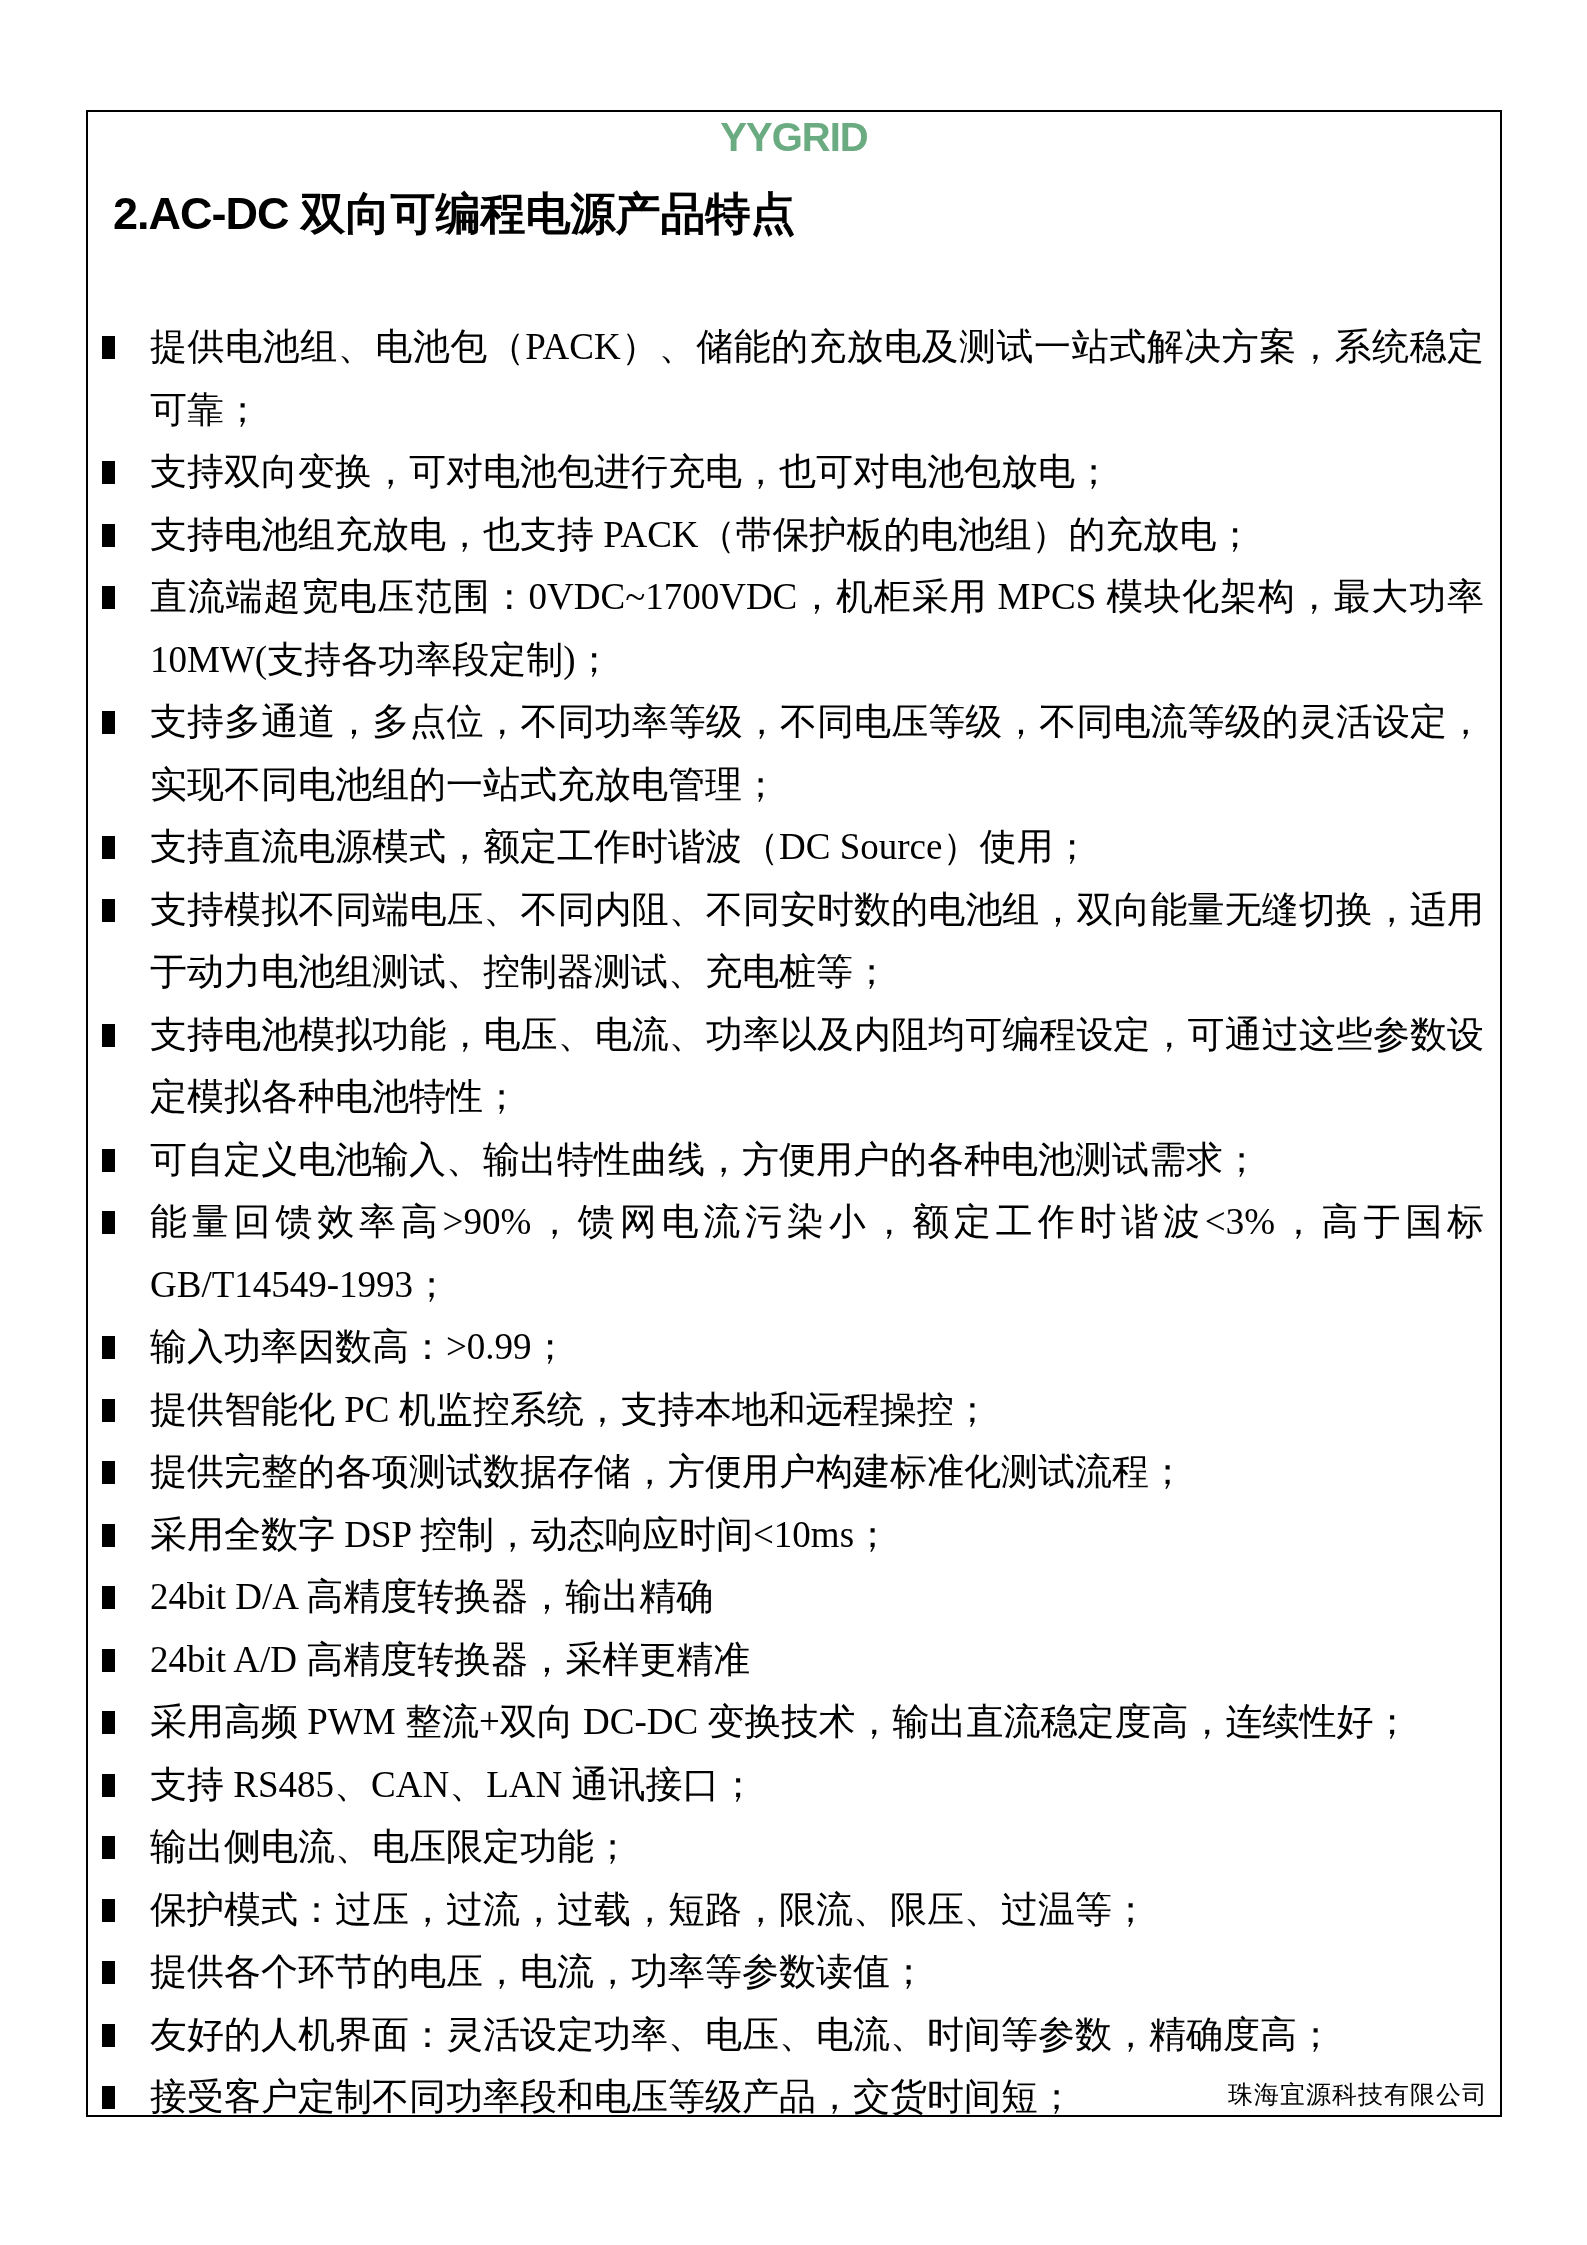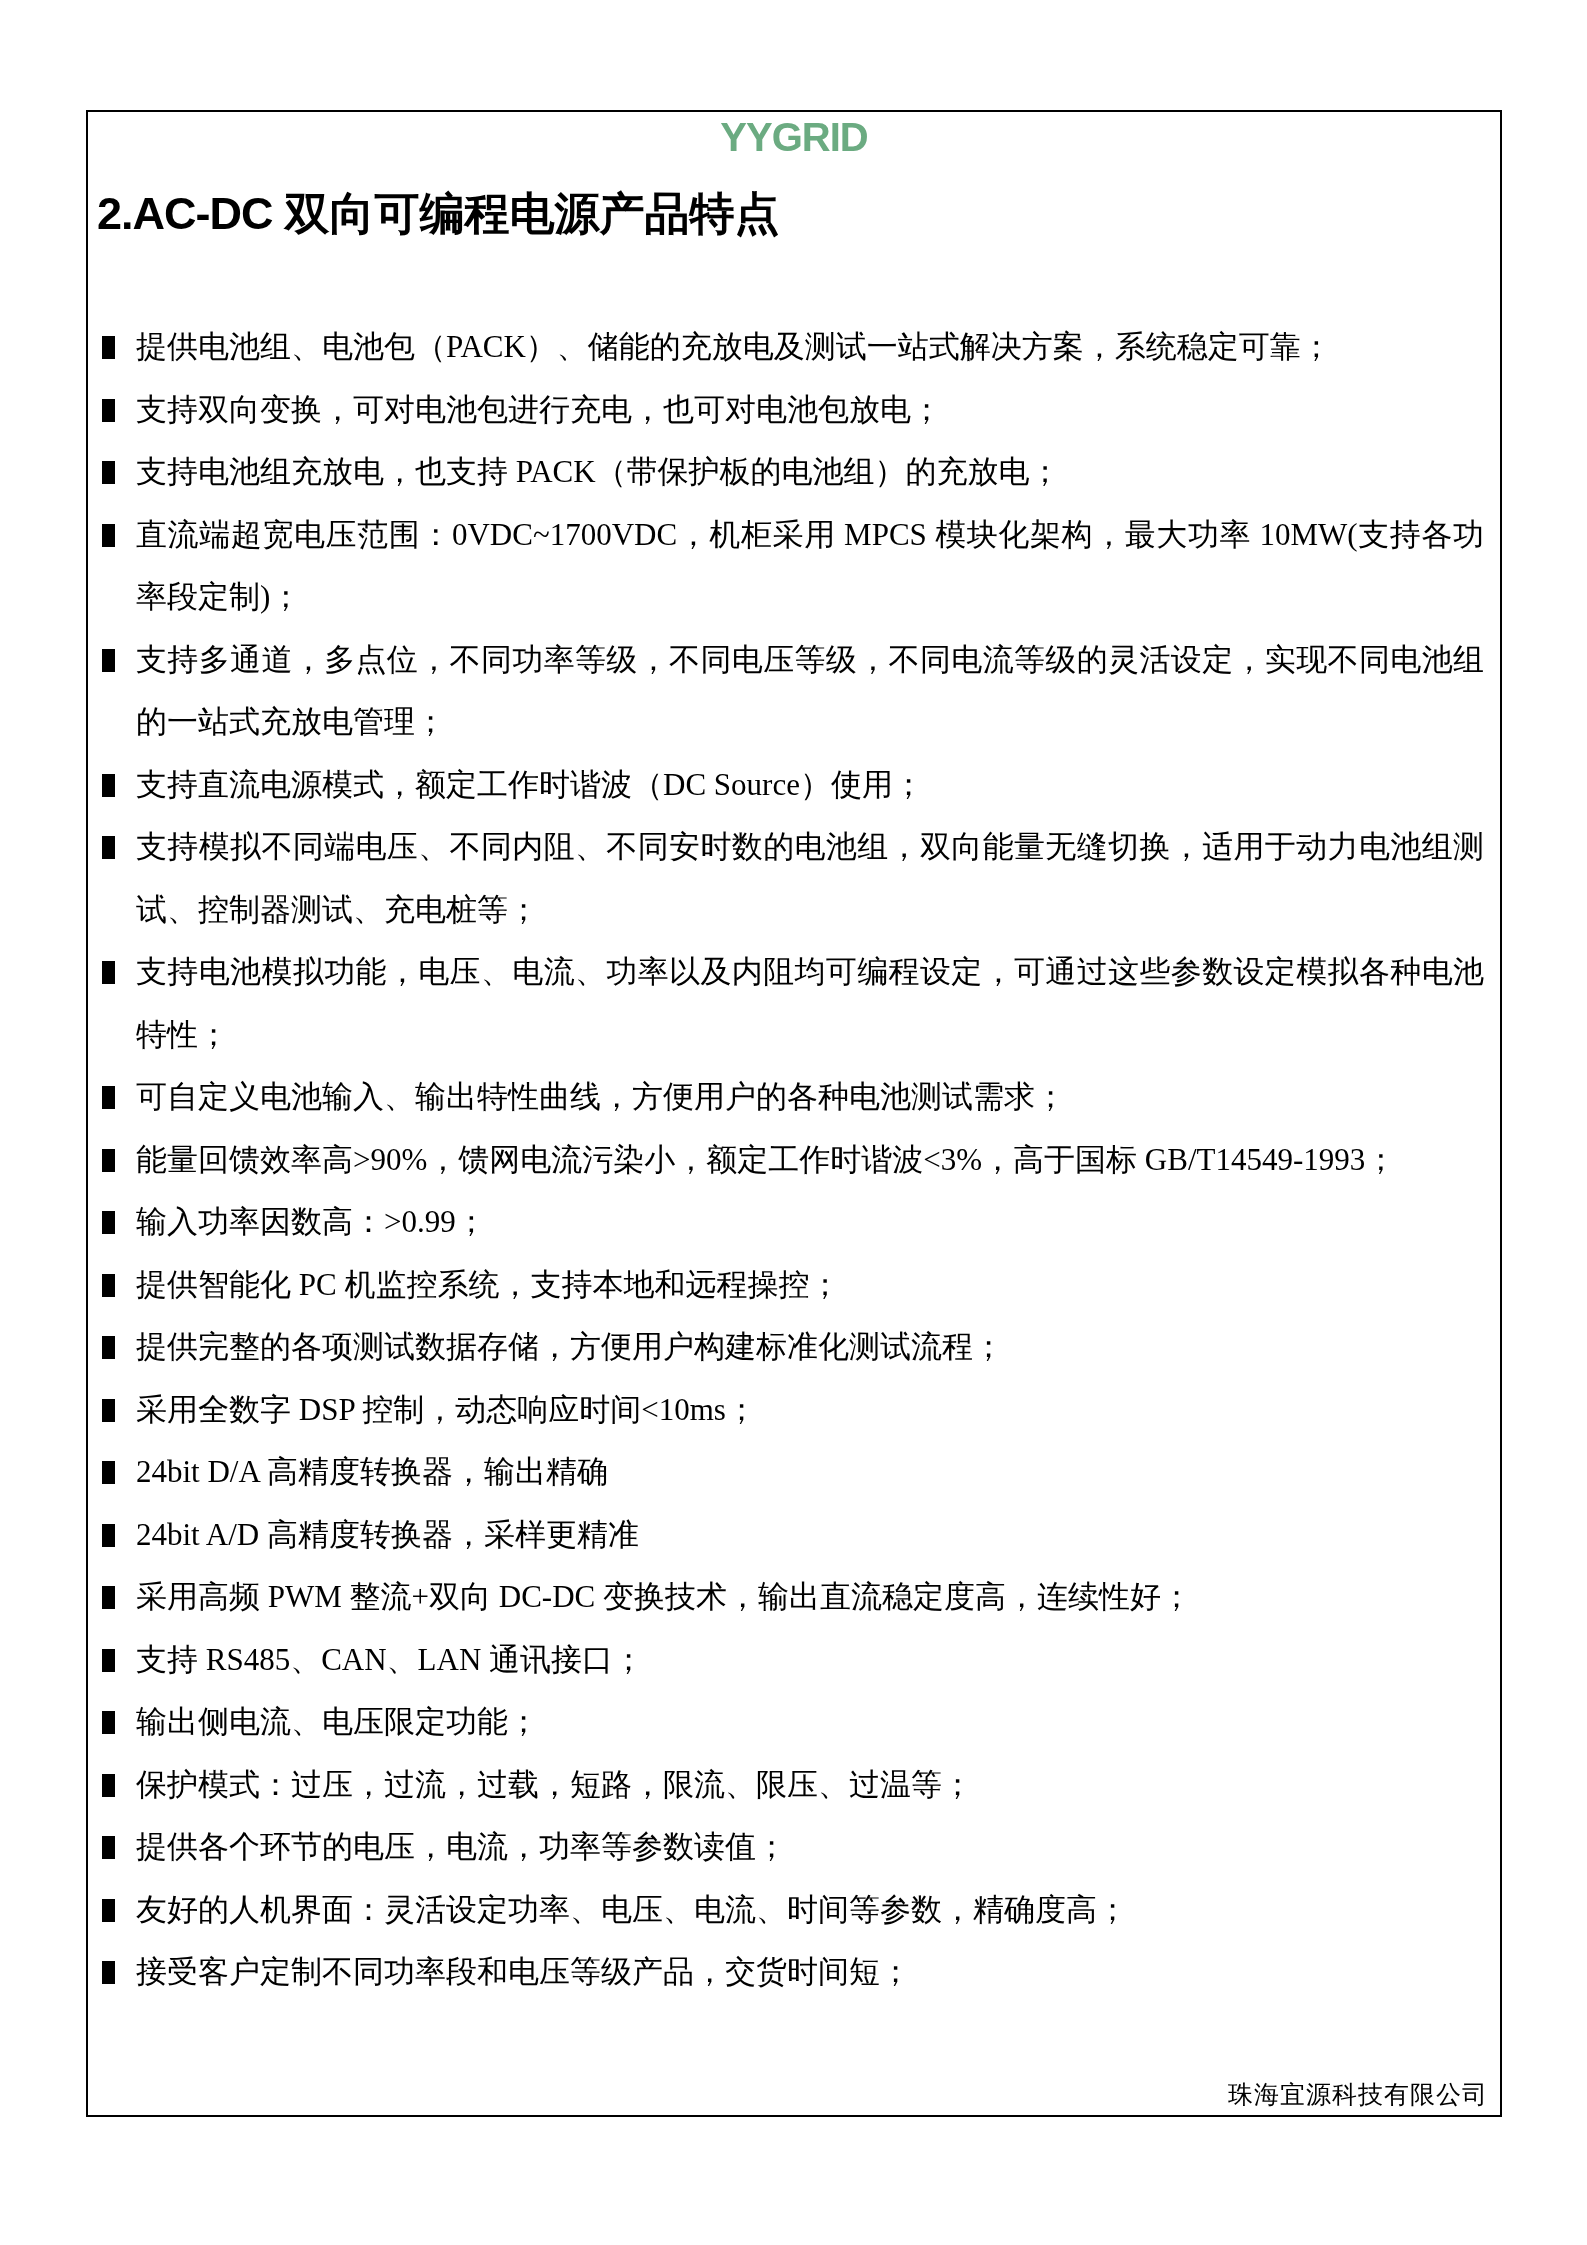--- a/index.html
+++ b/index.html
@@ -24,43 +24,43 @@
     line-height:40px;
   }
   .logo {
     font-family:"Liberation Sans","DejaVu Sans",sans-serif;
     font-weight:700;
     font-size:40px;
     letter-spacing:-1px;
     color:#6BAB81;
   }
   .title-row {
-    padding:20px 10px 0 9px;
+    padding:20px 10px 0 25px;
     line-height:56px;
     font-weight:700;
     white-space:nowrap;
   }
   .title-num {
     font-family:"Liberation Sans","DejaVu Sans",sans-serif;
     font-size:45px;
     letter-spacing:-1px;
   }
   .title-zh {
     font-family:"Liberation Serif","DejaVu Serif",serif;
     font-size:45px;
     margin-left:12px;
   }
   .feature-list {
     margin-top:64px;
   }
   .feature-item {
     position:relative;
-    padding-left:48px;
+    padding-left:62px;
     padding-right:16px;
-    font-size:31px;
+    font-size:37px;
     line-height:62.5px;
     text-align:justify;
   }
   .bullet {
     position:absolute;
     left:14px; top:20px;
     width:13px; height:23px;
     background:#000000;
   }
   .page-footer {

